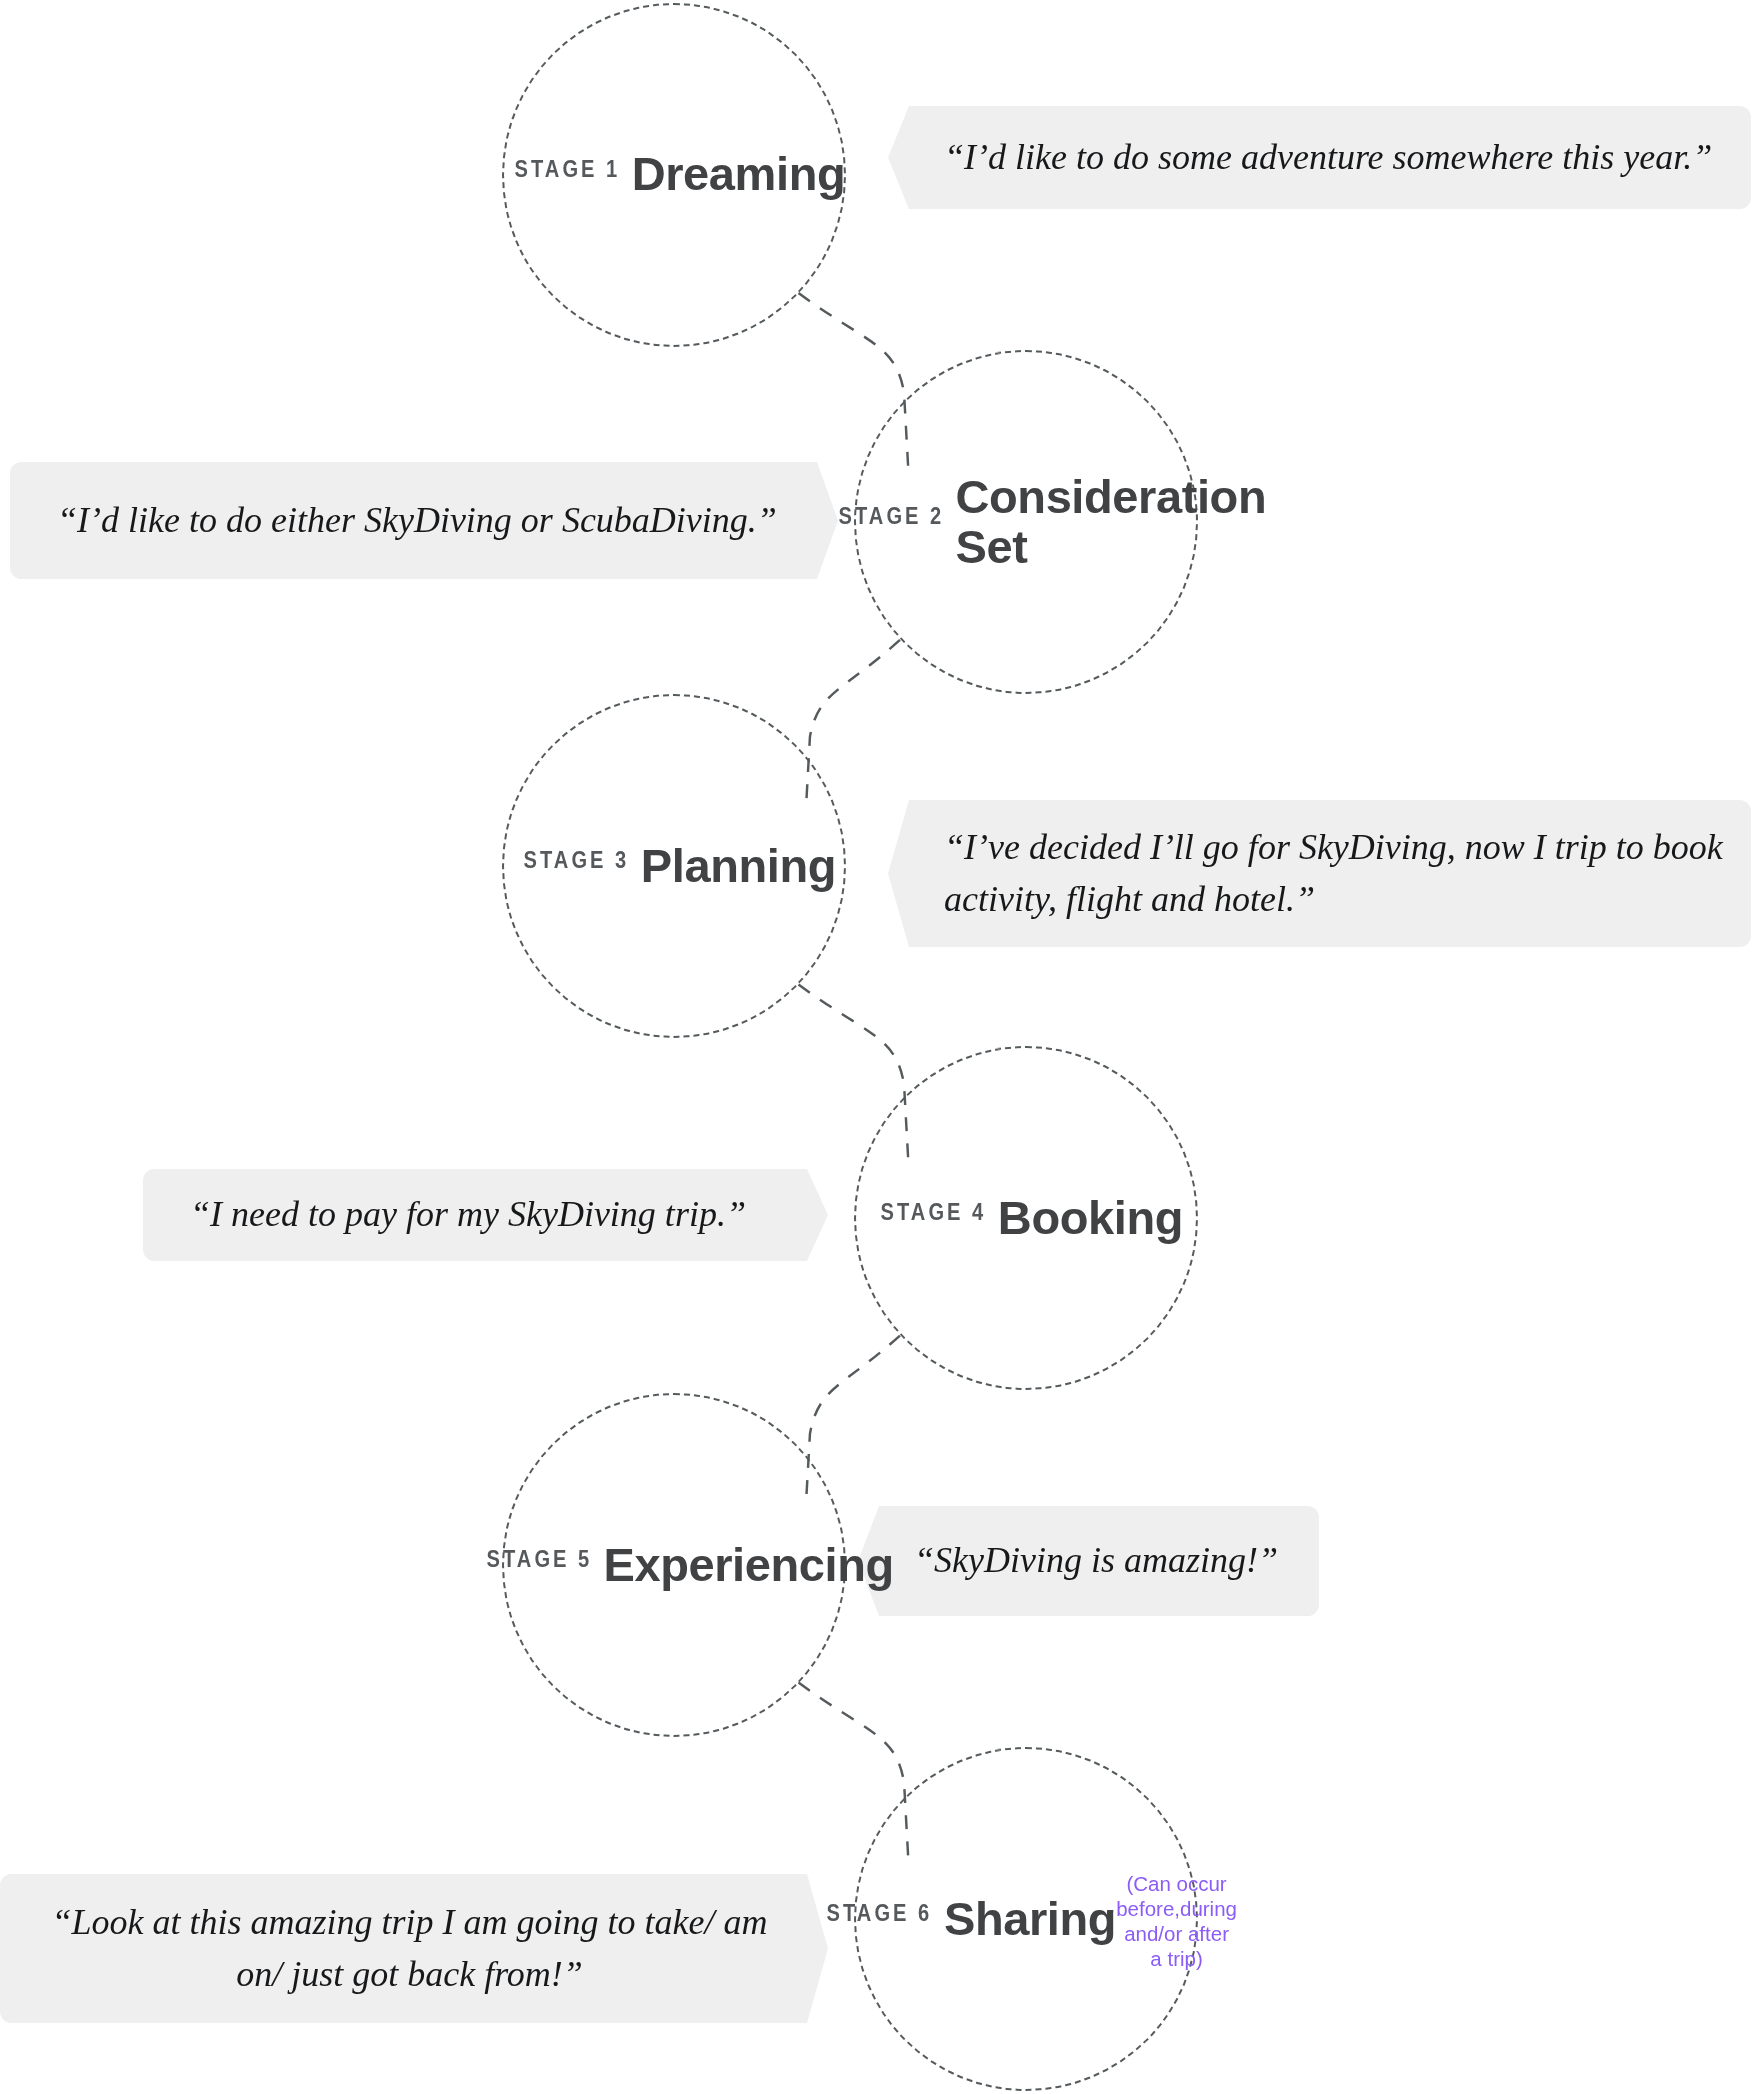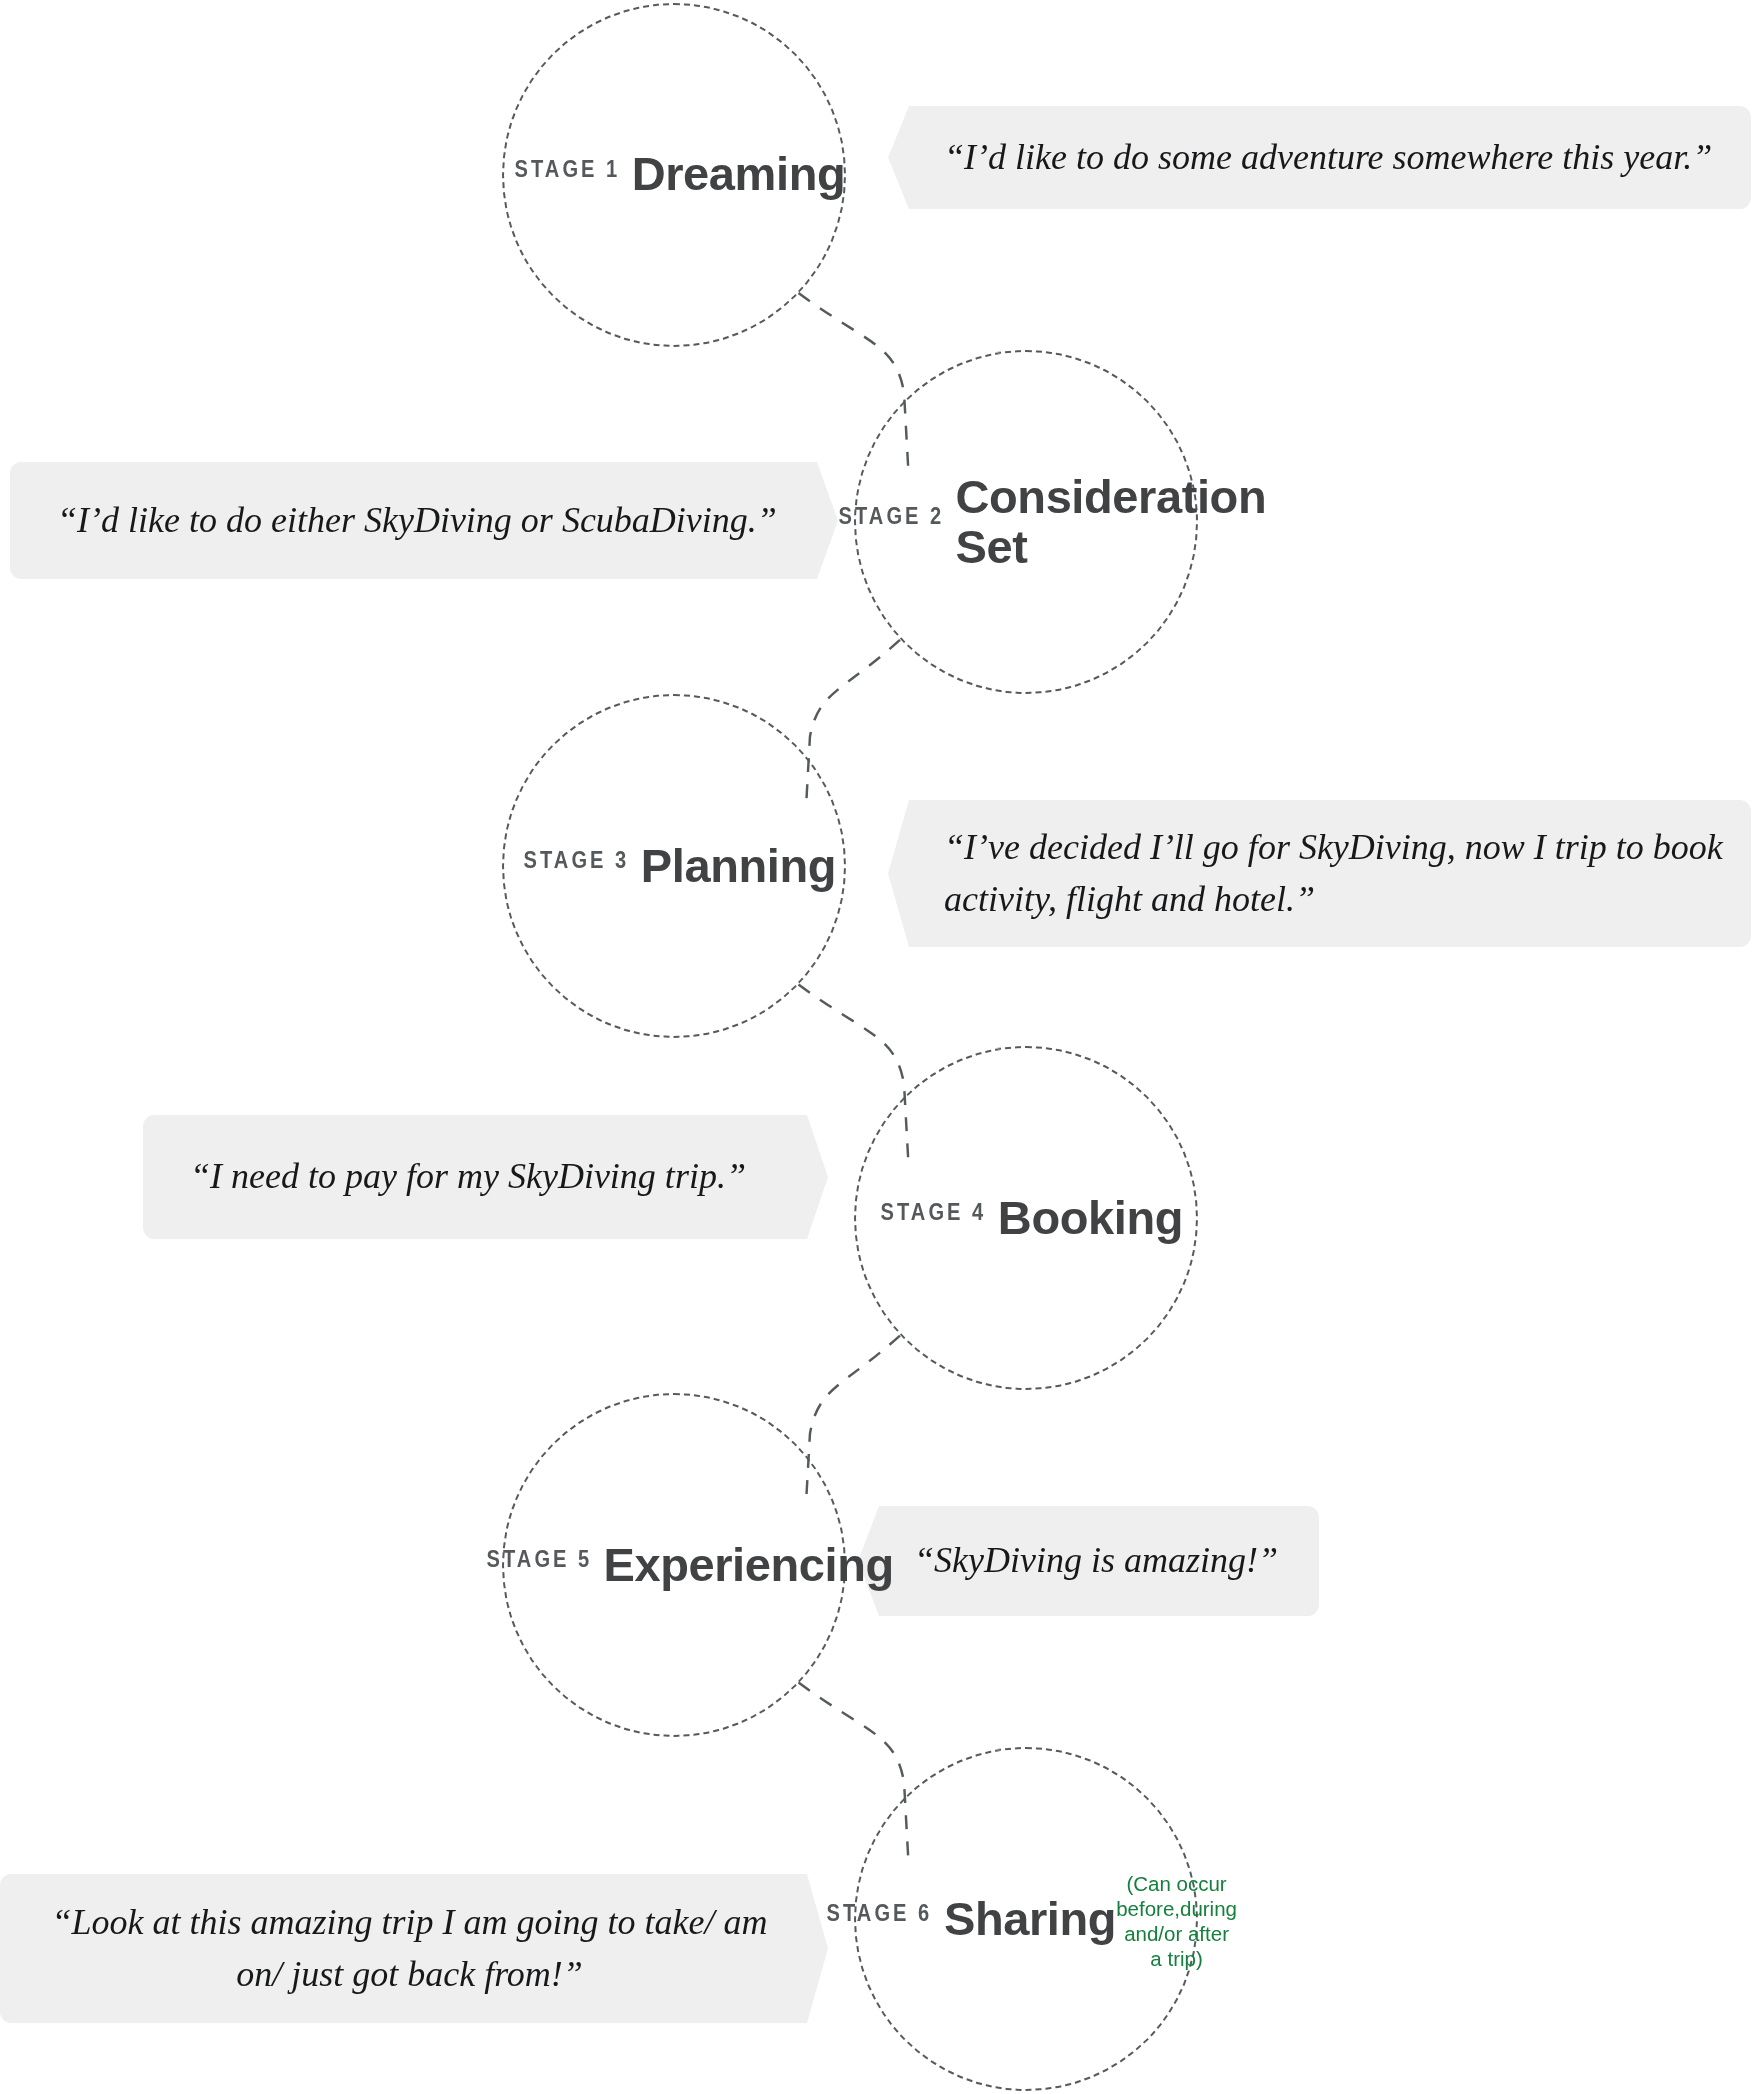--- a/index.html
+++ b/index.html
@@ -49,21 +49,21 @@
     font-weight:700;
     color:#404244;
     line-height:1.07;
     letter-spacing:-0.4px;
     max-width:270px;
   }
   .stage-note{
     font-family:"Liberation Sans", sans-serif;
     font-size:20.5px;
     font-weight:400;
-    color:#15803d;
+    color:#8b5cf6;
     line-height:1.22;
     text-align:center;
     margin-top:3px;
     max-width:270px;
   }
   .stage-note:empty{display:none;}
 
   
   .quote-bubble{
     position:absolute;
@@ -136,21 +136,21 @@
   </div>
   <div class="quote-bubble to-left" style="left:888px;top:800px;width:863px;height:147px;">
     <div class="quote-text align-left">“I’ve decided I’ll go for SkyDiving, now I trip to book activity, flight and hotel.”</div>
   </div>
 
   <div class="stage-circle right" style="top:1046px;">
     <div class="stage-label">STAGE 4</div>
     <div class="stage-name">Booking</div>
 
   </div>
-  <div class="quote-bubble to-right" style="left:143px;top:1115px;width:685px;height:124px;">
+  <div class="quote-bubble to-right" style="left:143px;top:1169px;width:685px;height:92px;">
     <div class="quote-text align-left">“I need to pay for my SkyDiving trip.”</div>
   </div>
 
   <div class="stage-circle left" style="top:1393px;">
     <div class="stage-label">STAGE 5</div>
     <div class="stage-name">Experiencing</div>
 
   </div>
   <div class="quote-bubble to-left" style="left:858px;top:1506px;width:461px;height:110px;">
     <div class="quote-text align-left">“SkyDiving is amazing!”</div>

